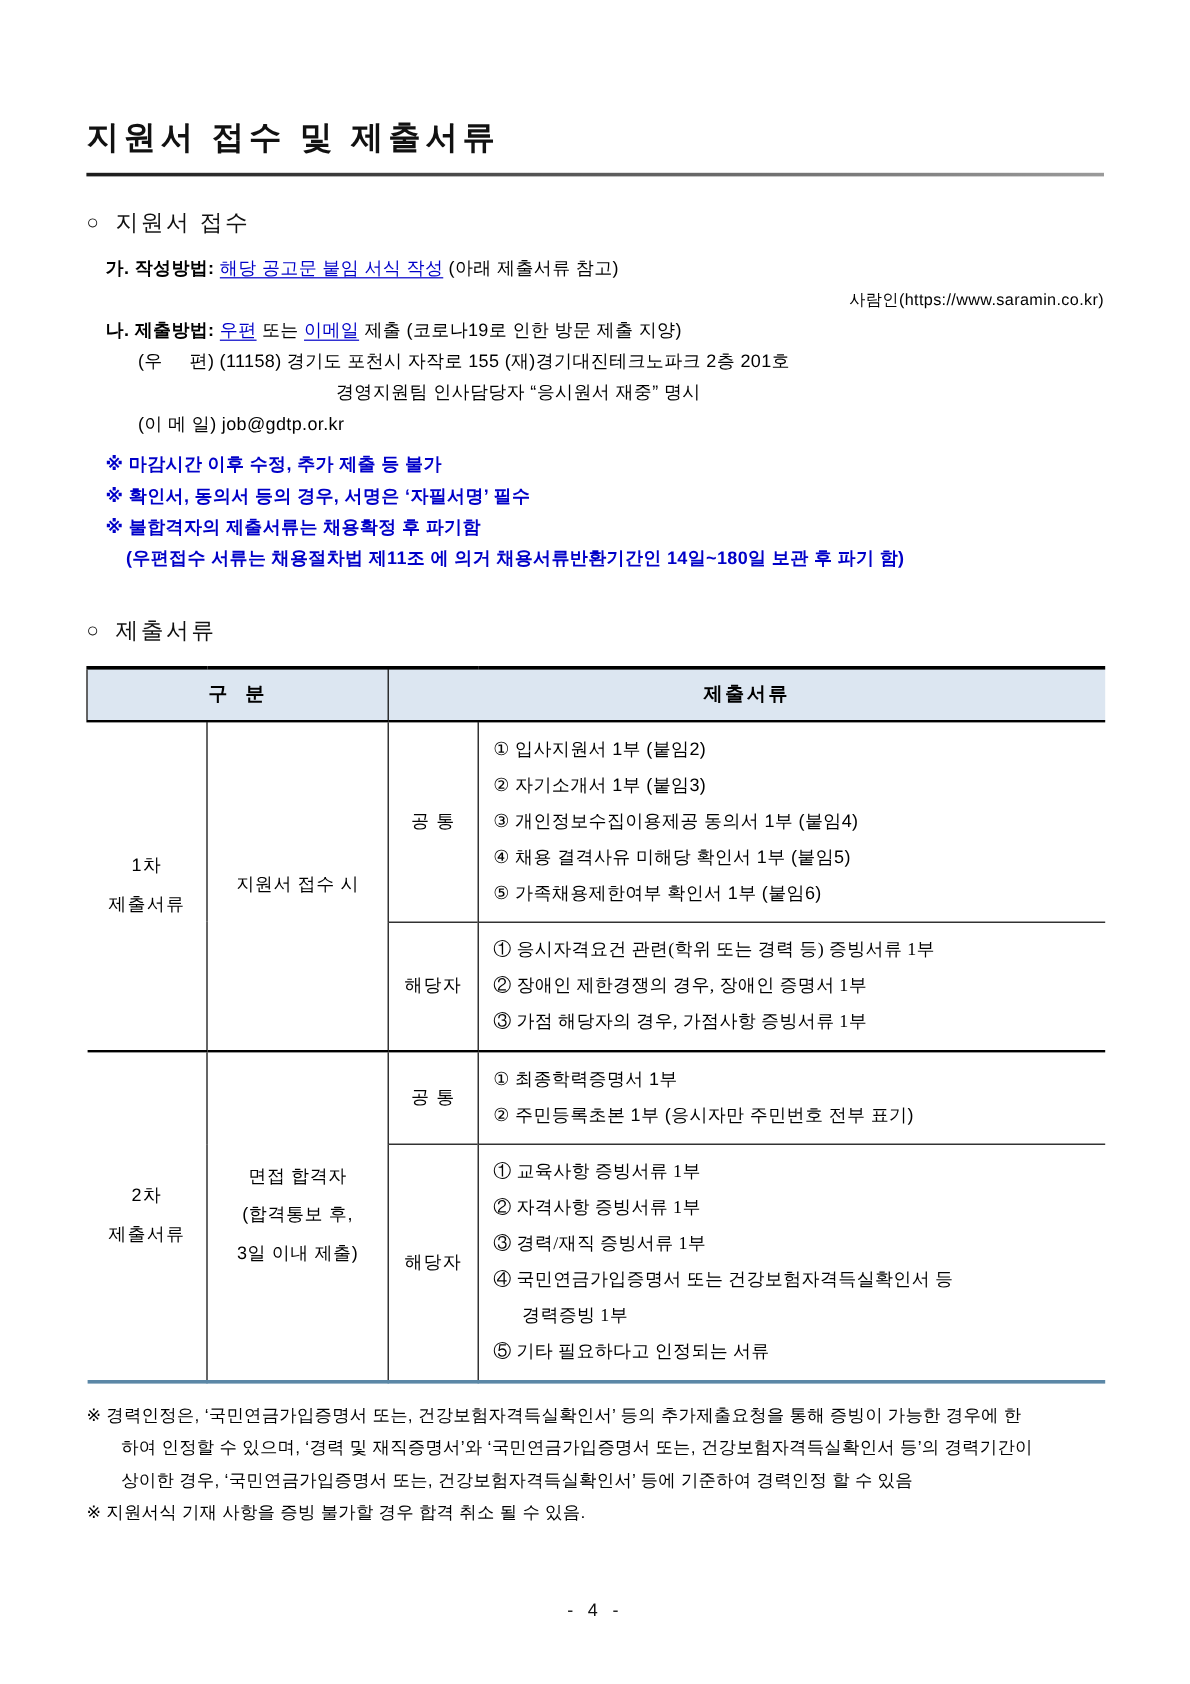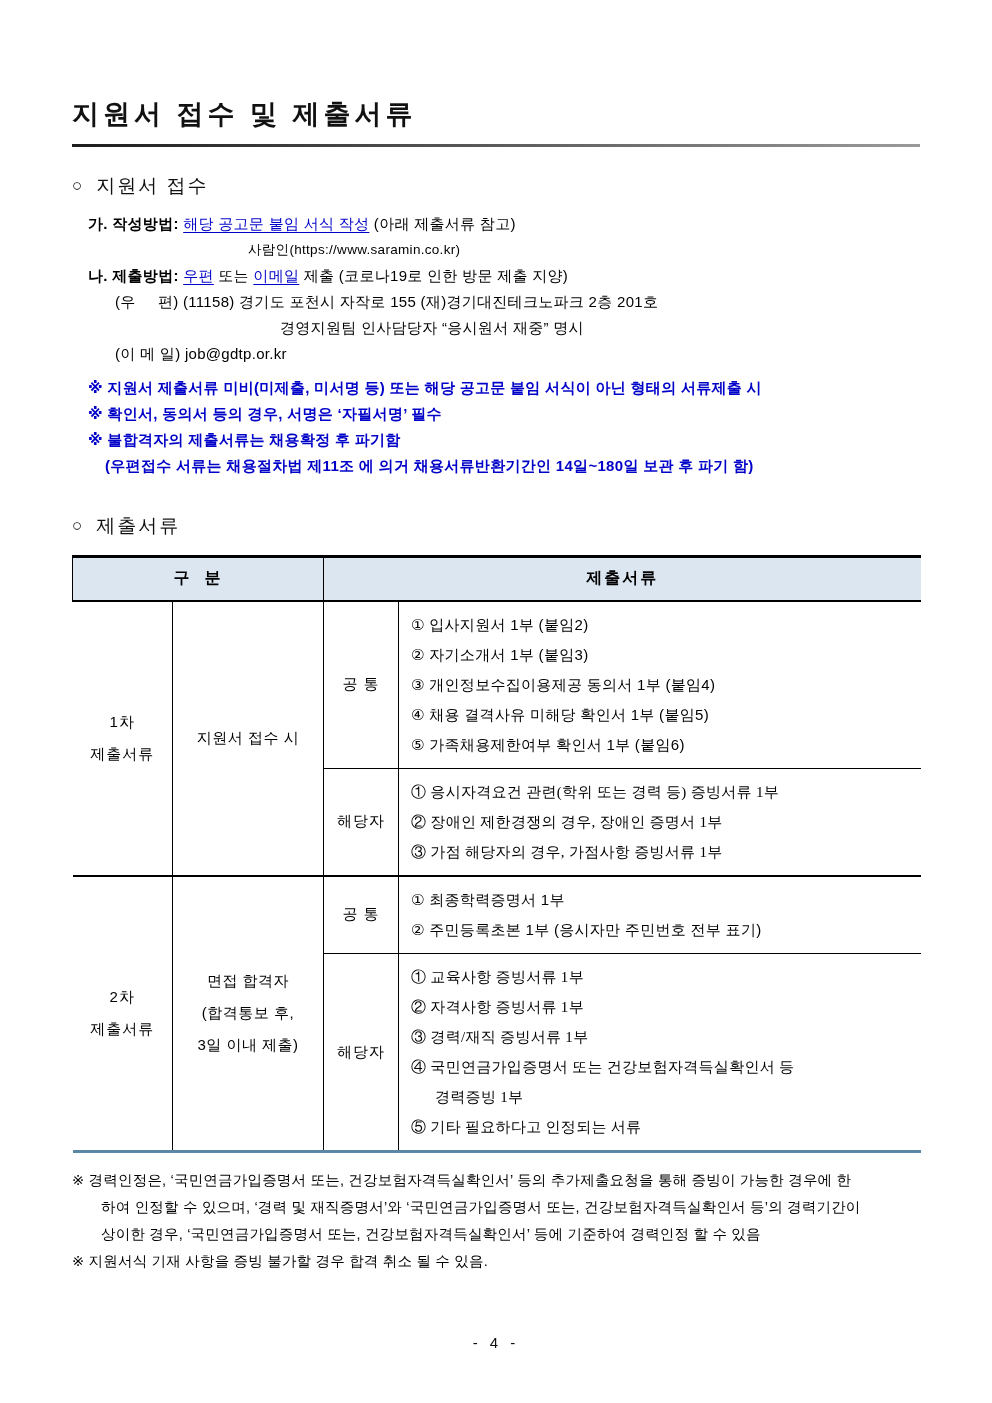--- a/index.html
+++ b/index.html
@@ -43,21 +43,21 @@
   .heading-apply { margin-top: 26px; }
   .heading-docs  { margin-top: 34px; }
 
   
   .line { font-size: 15px; line-height: 26px; letter-spacing: 0.3px; }
   .pre  { white-space: pre; }
   .bold { font-weight: 700; }
 
   .method-line  { margin-top: 12px; padding-left: 16px; }
   .dl-line1     { padding-left: 34px;  font-size: 13.5px; }
-  .dl-line2     { padding-left: 176px; font-size: 13.5px; }
+  .dl-line2     { padding-left: 176px; font-size: 13.5px; text-align: right; }
   .submit-line  { padding-left: 16px; }
   .postal1      { padding-left: 43px; }
   .postal2      { padding-left: 208px; }
   .email-line   { padding-left: 43px; }
 
   .doc-link {
     color: #0000C8;
     text-decoration: underline;
     text-underline-offset: 3px;
     cursor: pointer;
@@ -162,21 +162,21 @@
       <span>또는</span>
       <span class="doc-link">이메일</span>
       <span>제출 (코로나19로 인한 방문 제출 지양)</span>
     </div>
 
     <div class="line postal1 pre">(우     편) (11158) 경기도 포천시 자작로 155 (재)경기대진테크노파크 2층 201호</div>
     <div class="line postal2">경영지원팀 인사담당자 “응시원서 재중” 명시</div>
     <div class="line email-line pre">(이 메 일) job@gdtp.or.kr</div>
 
     <div class="notes-block">
-      <div class="blue-note">※ 지원서 제출서류 미비(미제출, 미서명 등) 또는 해당 공고문 붙임 서식이 아닌 형태의 서류제출 시</div>
+      <div class="blue-note">※ 마감시간 이후 수정, 추가 제출 등 불가</div>
       <div class="blue-note">※ 확인서, 동의서 등의 경우, 서명은 ‘자필서명’ 필수</div>
       <div class="blue-note">※ 불합격자의 제출서류는 채용확정 후 파기함</div>
       <div class="blue-note indent3">(우편접수 서류는 채용절차법 제11조 에 의거 채용서류반환기간인 14일~180일 보관 후 파기 함)</div>
     </div>
 
     <div class="section-heading heading-docs">
       <span class="circle">○</span>
       <span>제출서류</span>
     </div>
 

